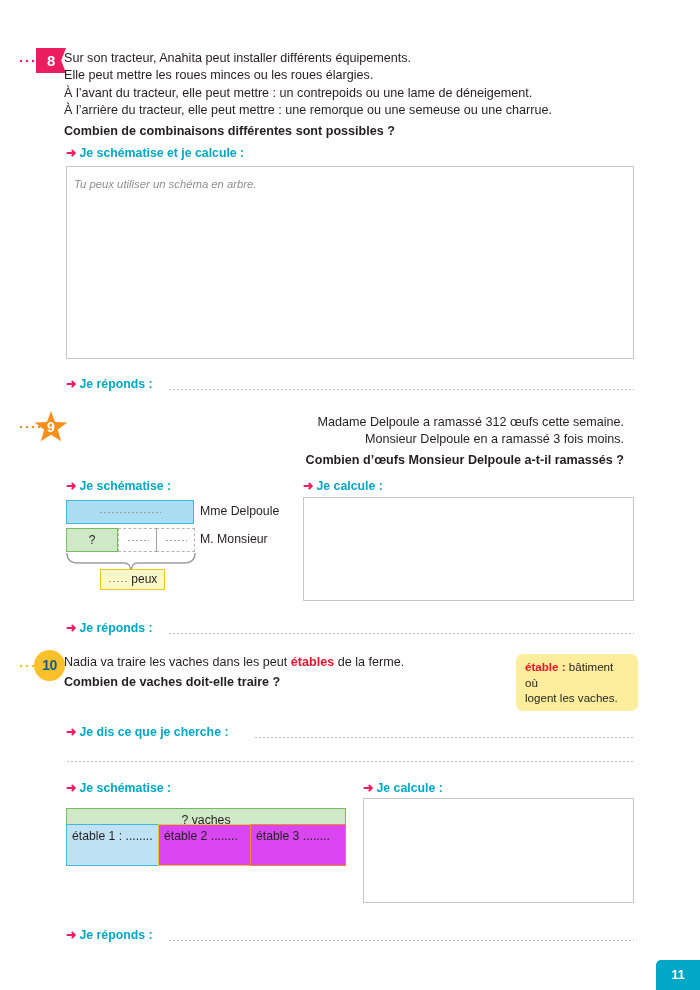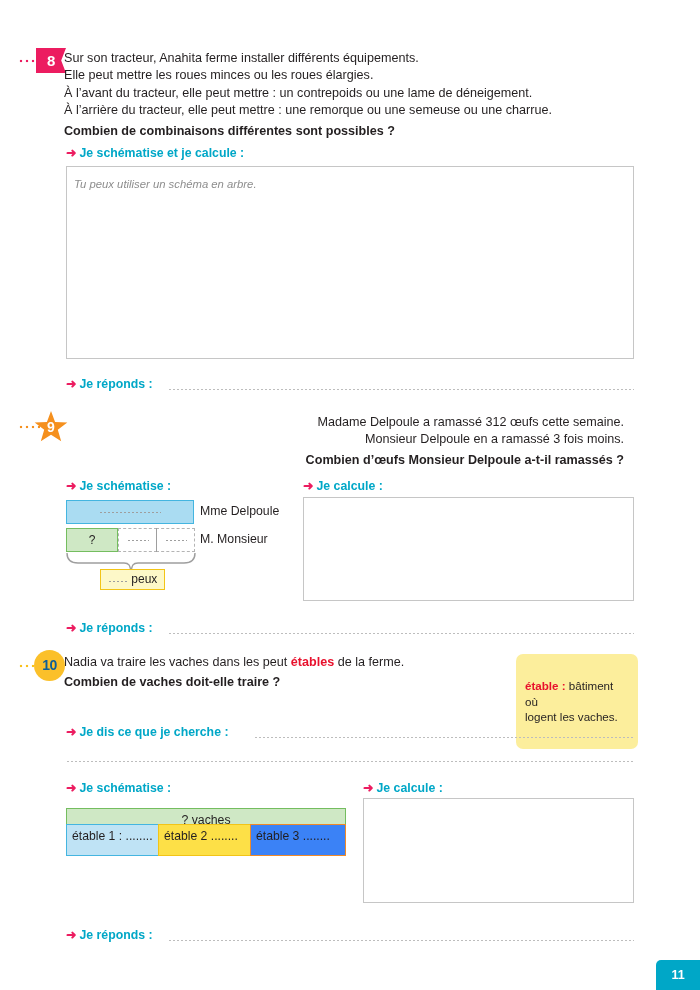--- a/index.html
+++ b/index.html
@@ -104,31 +104,31 @@
     font-size: 12px; padding: 2px 7px 3px 7px; white-space: nowrap;
   }
   .bar-label { position: absolute; font-size: 12.3px; }
 
   
   .bar10-top {
     position: absolute; background: #cfe8c5; border: 1px solid #74bd5f;
     height: 25px; font-size: 12.3px; text-align: center; line-height: 23px;
   }
   .bar10-seg {
-    position: absolute; height: 32px; font-size: 12.2px;
+    position: absolute; height: 42px; font-size: 12.2px;
     line-height: 23px; padding-left: 5px; white-space: nowrap; overflow: hidden;
   }
   .seg-b { background: #bfe3f5; border: 1px solid #44b5e0; }
-  .seg-y { background: #fde047; border: 1px solid #f2c417; }
-  .seg-o { background: #3b82f6; border: 1px solid #f08a28; }
+  .seg-y { background: #d946ef; border: 1px solid #f2c417; }
+  .seg-o { background: #d946ef; border: 1px solid #f08a28; }
 
   
   .vocab {
     position: absolute; background: #fcee9c; border-radius: 7px;
-    font-size: 11.6px; line-height: 15.5px; padding: 24px 9px;
+    font-size: 11.6px; line-height: 15.5px; padding: 5px 9px;
   }
   .vocab .term { color: #e8112d; font-weight: bold; }
 
   
   .pagenum {
     position: absolute; right: 0; bottom: 0; width: 44px; height: 30px;
     background: #00a7c7; color: #fff; font-size: 12.5px; font-weight: bold;
     display: flex; align-items: center; justify-content: center;
     border-top-left-radius: 5px;
   }
@@ -136,21 +136,21 @@
 </head>
 <body>
 
 <div class="page">
 
   <div class="exercise" style="left:0; top:48px; width:700px;">
     <div class="leader-dots pink" style="left:18px; top:11px; width:24px;"></div>
     <div class="badge-flag" style="left:36px; top:0;">8</div>
 
     <div class="stmt" style="top:2px; width:580px;">
-      <div class="line">Sur son tracteur, Anahita ferme installer différents équipements.</div>
+      <div class="line">Sur son tracteur, Anahita peut installer différents équipements.</div>
       <div class="line">Elle peut mettre les roues minces ou les roues élargies.</div>
       <div class="line">À l’avant du tracteur, elle peut mettre : un contrepoids ou une lame de déneigement.</div>
       <div class="line">À l’arrière du tracteur, elle peut mettre : une remorque ou une semeuse ou une charrue.</div>
       <div class="line q" style="margin-top:3px;">Combien de combinaisons différentes sont possibles ?</div>
     </div>
   </div>
 
   <div class="prompt" style="left:66px; top:145px;">
     <span class="arrow">➜</span>
     <span>Je schématise et je calcule :</span>

